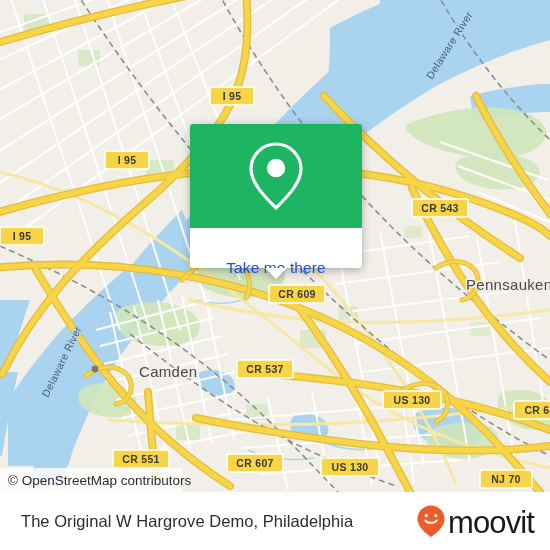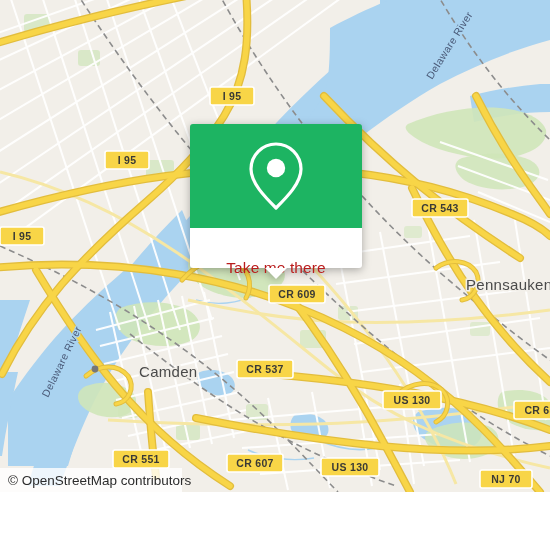--- a/index.html
+++ b/index.html
@@ -51,21 +51,21 @@
     background: #ffffff;
     height: 40px;
     border-radius: 0 0 3px 3px;
     display: flex;
     align-items: center;
     justify-content: center;
     position: relative;
   }
   #popup-label {
     font-size: 15.5px;
-    color: #b91c1c;
+    color: #1d4ed8;
     letter-spacing: 0.1px;
     white-space: nowrap;
     margin-top: 40px;
   }
   #popup-tail {
     position: absolute;
     bottom: -11px;
     left: 50%;
     margin-left: -11px;
     width: 0; height: 0;
@@ -397,14 +397,26 @@
     <div id="popup-white">
       <span id="popup-label">Take me there</span>
       <div id="popup-tail"></div>
     </div>
   </div>
 
   <div id="attribution">
     <span>© OpenStreetMap contributors</span>
   </div>
 
+  <div id="footer">
+    <div id="footer-title">The Original W Hargrove Demo, Philadelphia</div>
+    <div id="logo">
+      <svg width="30" height="34" viewBox="0 0 30 34">
+        <path d="M15 1.5 C7.5 1.5 1.5 7.5 1.5 15 C1.5 23 9 28.5 15 33 C21 28.5 28.5 23 28.5 15 C28.5 7.5 22.5 1.5 15 1.5 Z" fill="#ec5c28"></path>
+        <circle cx="10.2" cy="11.6" r="1.6" fill="#ffffff"></circle>
+        <circle cx="19.8" cy="11.6" r="1.6" fill="#ffffff"></circle>
+        <path d="M9.4 16.4 C11.4 19.6 18.6 19.6 20.6 16.4" fill="none" stroke="#ffffff" stroke-width="1.9" stroke-linecap="round"></path>
+      </svg>
+      <span id="logo-word">moovit</span>
+    </div>
+  </div>
 
 </div>
 
 </body></html>

